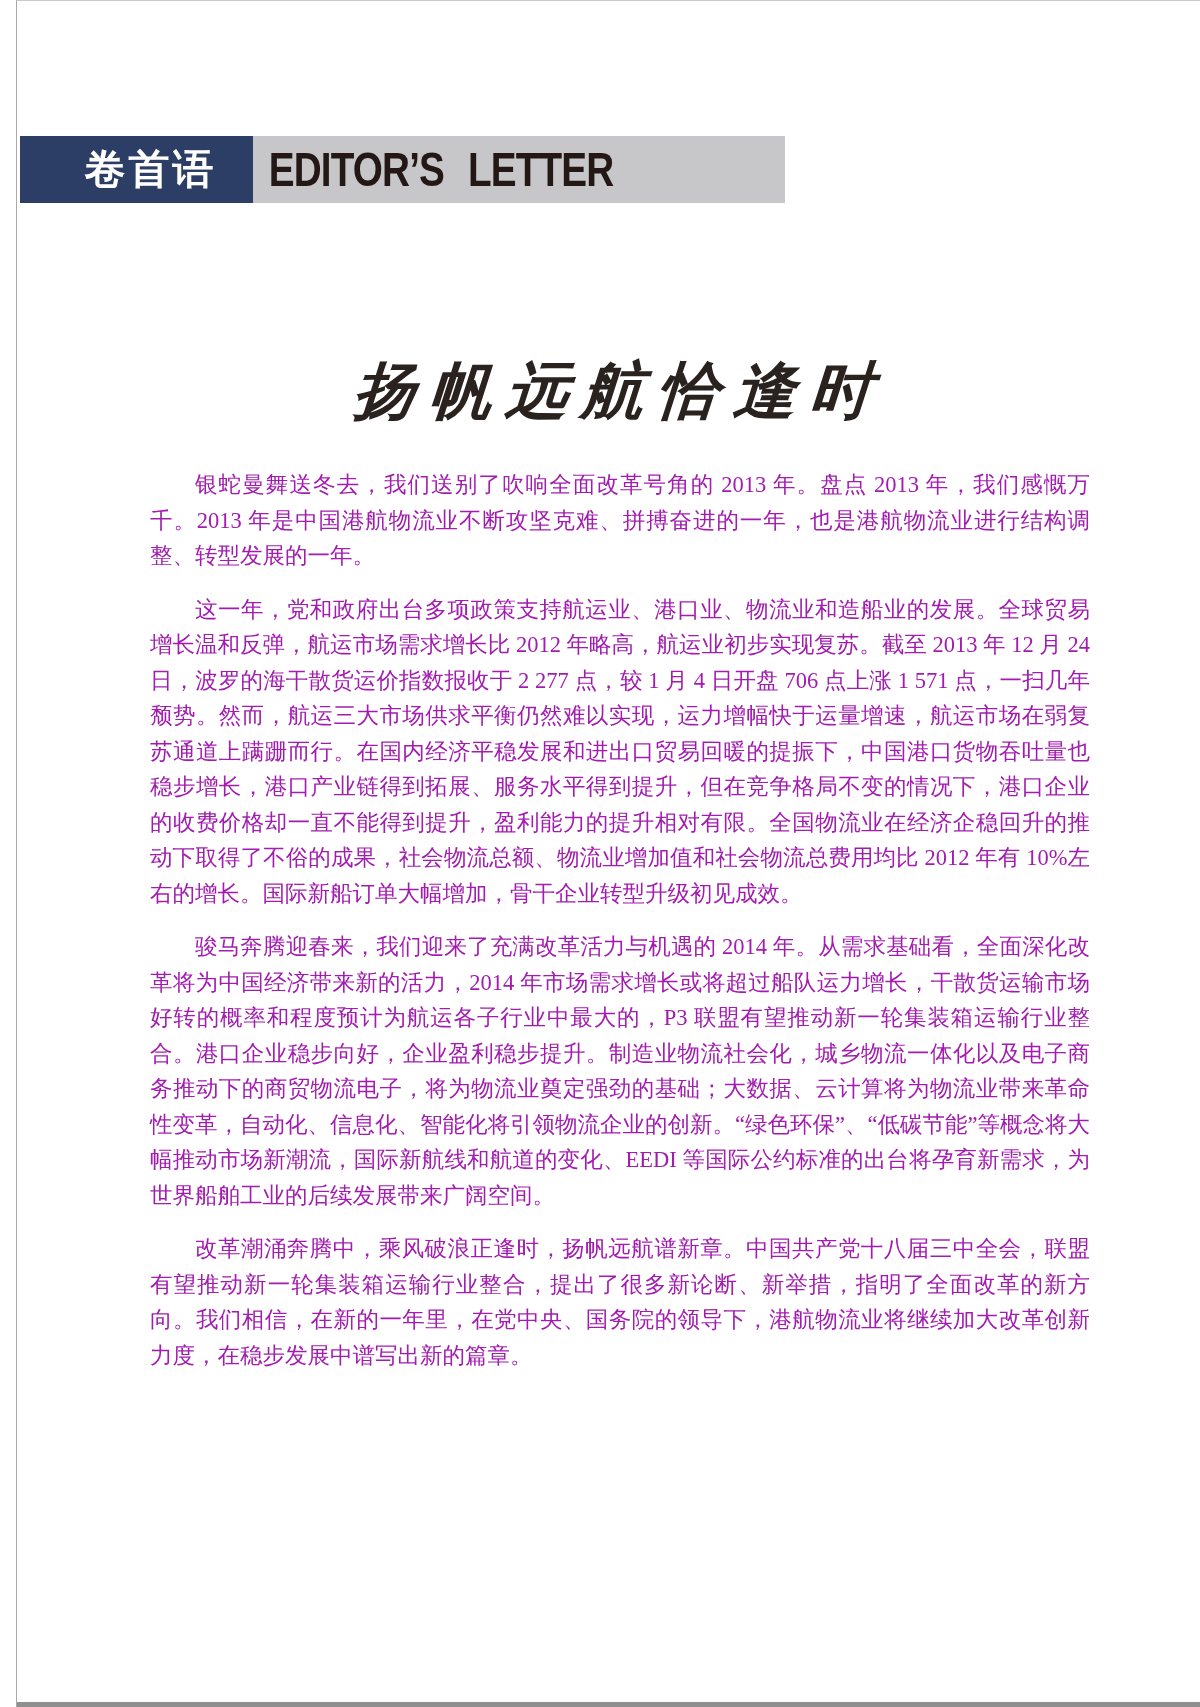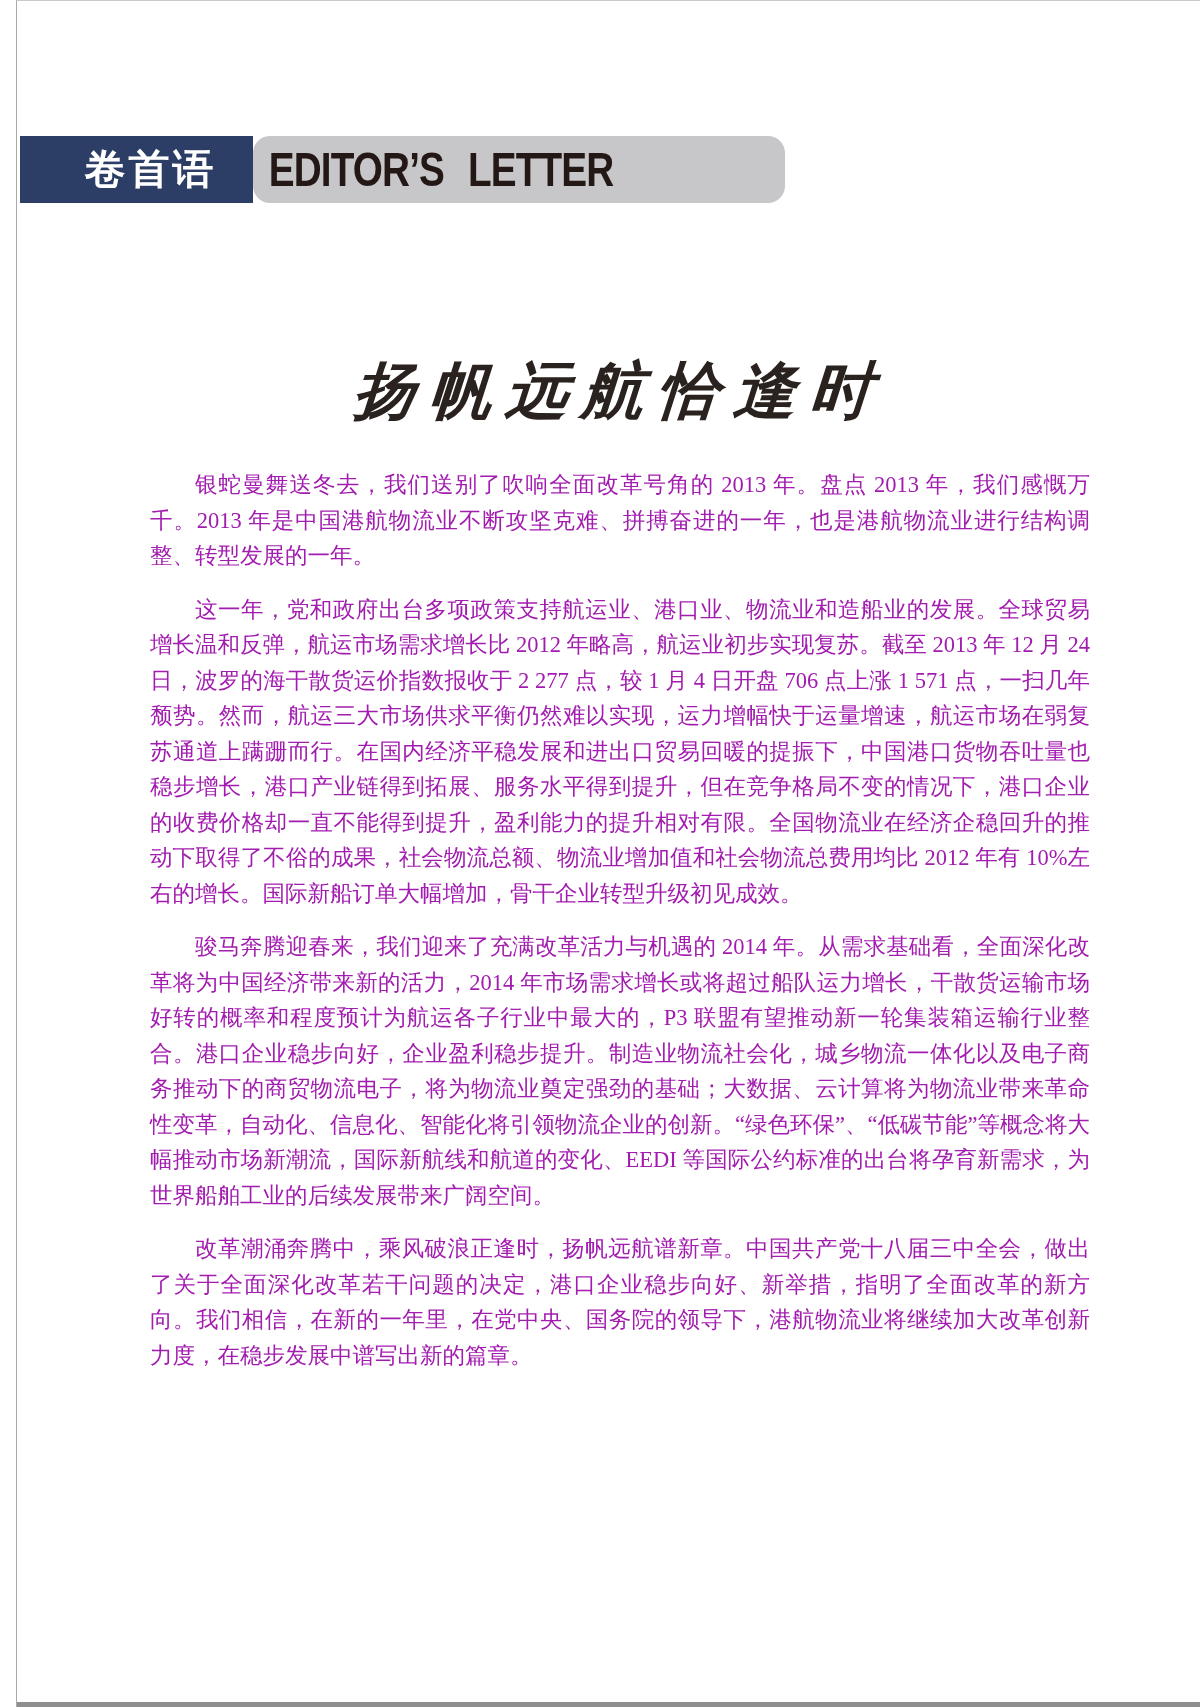--- a/index.html
+++ b/index.html
@@ -52,21 +52,20 @@
     letter-spacing: 3px;
     padding-left: 28px;
     white-space: nowrap;
   }
   .band-gray {
     width: 532px;
     height: 67px;
     background: #c7c7c9;
     display: flex;
     align-items: center;
-    border-radius: 17px;
   }
   .band-gray .en {
     font-family: "Liberation Sans", "DejaVu Sans", sans-serif;
     font-weight: 800;
     font-size: 44px;
     color: #231815;
     letter-spacing: -1px;
     word-spacing: 16px;
     transform: scaleX(0.88) scaleY(1.08);
     transform-origin: left center;
@@ -118,18 +117,18 @@
       <span class="en">EDITOR’S  LETTER</span>
     </div>
   </div>
 
   <div class="calli-title">扬帆远航恰逢时</div>
 
   <div class="article-body">
     <p>银蛇曼舞送冬去，我们送别了吹响全面改革号角的 2013 年。盘点 2013 年，我们感慨万千。2013 年是中国港航物流业不断攻坚克难、拼搏奋进的一年，也是港航物流业进行结构调整、转型发展的一年。</p>
     <p>这一年，党和政府出台多项政策支持航运业、港口业、物流业和造船业的发展。全球贸易增长温和反弹，航运市场需求增长比 2012 年略高，航运业初步实现复苏。截至 2013 年 12 月 24 日，波罗的海干散货运价指数报收于 2 277 点，较 1 月 4 日开盘 706 点上涨 1 571 点，一扫几年颓势。然而，航运三大市场供求平衡仍然难以实现，运力增幅快于运量增速，航运市场在弱复苏通道上蹒跚而行。在国内经济平稳发展和进出口贸易回暖的提振下，中国港口货物吞吐量也稳步增长，港口产业链得到拓展、服务水平得到提升，但在竞争格局不变的情况下，港口企业的收费价格却一直不能得到提升，盈利能力的提升相对有限。全国物流业在经济企稳回升的推动下取得了不俗的成果，社会物流总额、物流业增加值和社会物流总费用均比 2012 年有 10%左右的增长。国际新船订单大幅增加，骨干企业转型升级初见成效。</p>
     <p>骏马奔腾迎春来，我们迎来了充满改革活力与机遇的 2014 年。从需求基础看，全面深化改革将为中国经济带来新的活力，2014 年市场需求增长或将超过船队运力增长，干散货运输市场好转的概率和程度预计为航运各子行业中最大的，P3 联盟有望推动新一轮集装箱运输行业整合。港口企业稳步向好，企业盈利稳步提升。制造业物流社会化，城乡物流一体化以及电子商务推动下的商贸物流电子，将为物流业奠定强劲的基础；大数据、云计算将为物流业带来革命性变革，自动化、信息化、智能化将引领物流企业的创新。“绿色环保”、“低碳节能”等概念将大幅推动市场新潮流，国际新航线和航道的变化、EEDI 等国际公约标准的出台将孕育新需求，为世界船舶工业的后续发展带来广阔空间。</p>
-    <p>改革潮涌奔腾中，乘风破浪正逢时，扬帆远航谱新章。中国共产党十八届三中全会，做出了关于全面深化改革若干问题的决定，港口企业稳步向好、新举措，指明了全面改革的新方向。我们相信，在新的一年里，在党中央、国务院的领导下，港航物流业将继续加大改革创新力度，在稳步发展中谱写出新的篇章。</p>
+    <p>改革潮涌奔腾中，乘风破浪正逢时，扬帆远航谱新章。中国共产党十八届三中全会，联盟有望推动新一轮集装箱运输行业整合，提出了很多新论断、新举措，指明了全面改革的新方向。我们相信，在新的一年里，在党中央、国务院的领导下，港航物流业将继续加大改革创新力度，在稳步发展中谱写出新的篇章。</p>
   </div>
 
   <div class="page-bottom-edge"></div>
 
 </div>
 
 </body></html>

